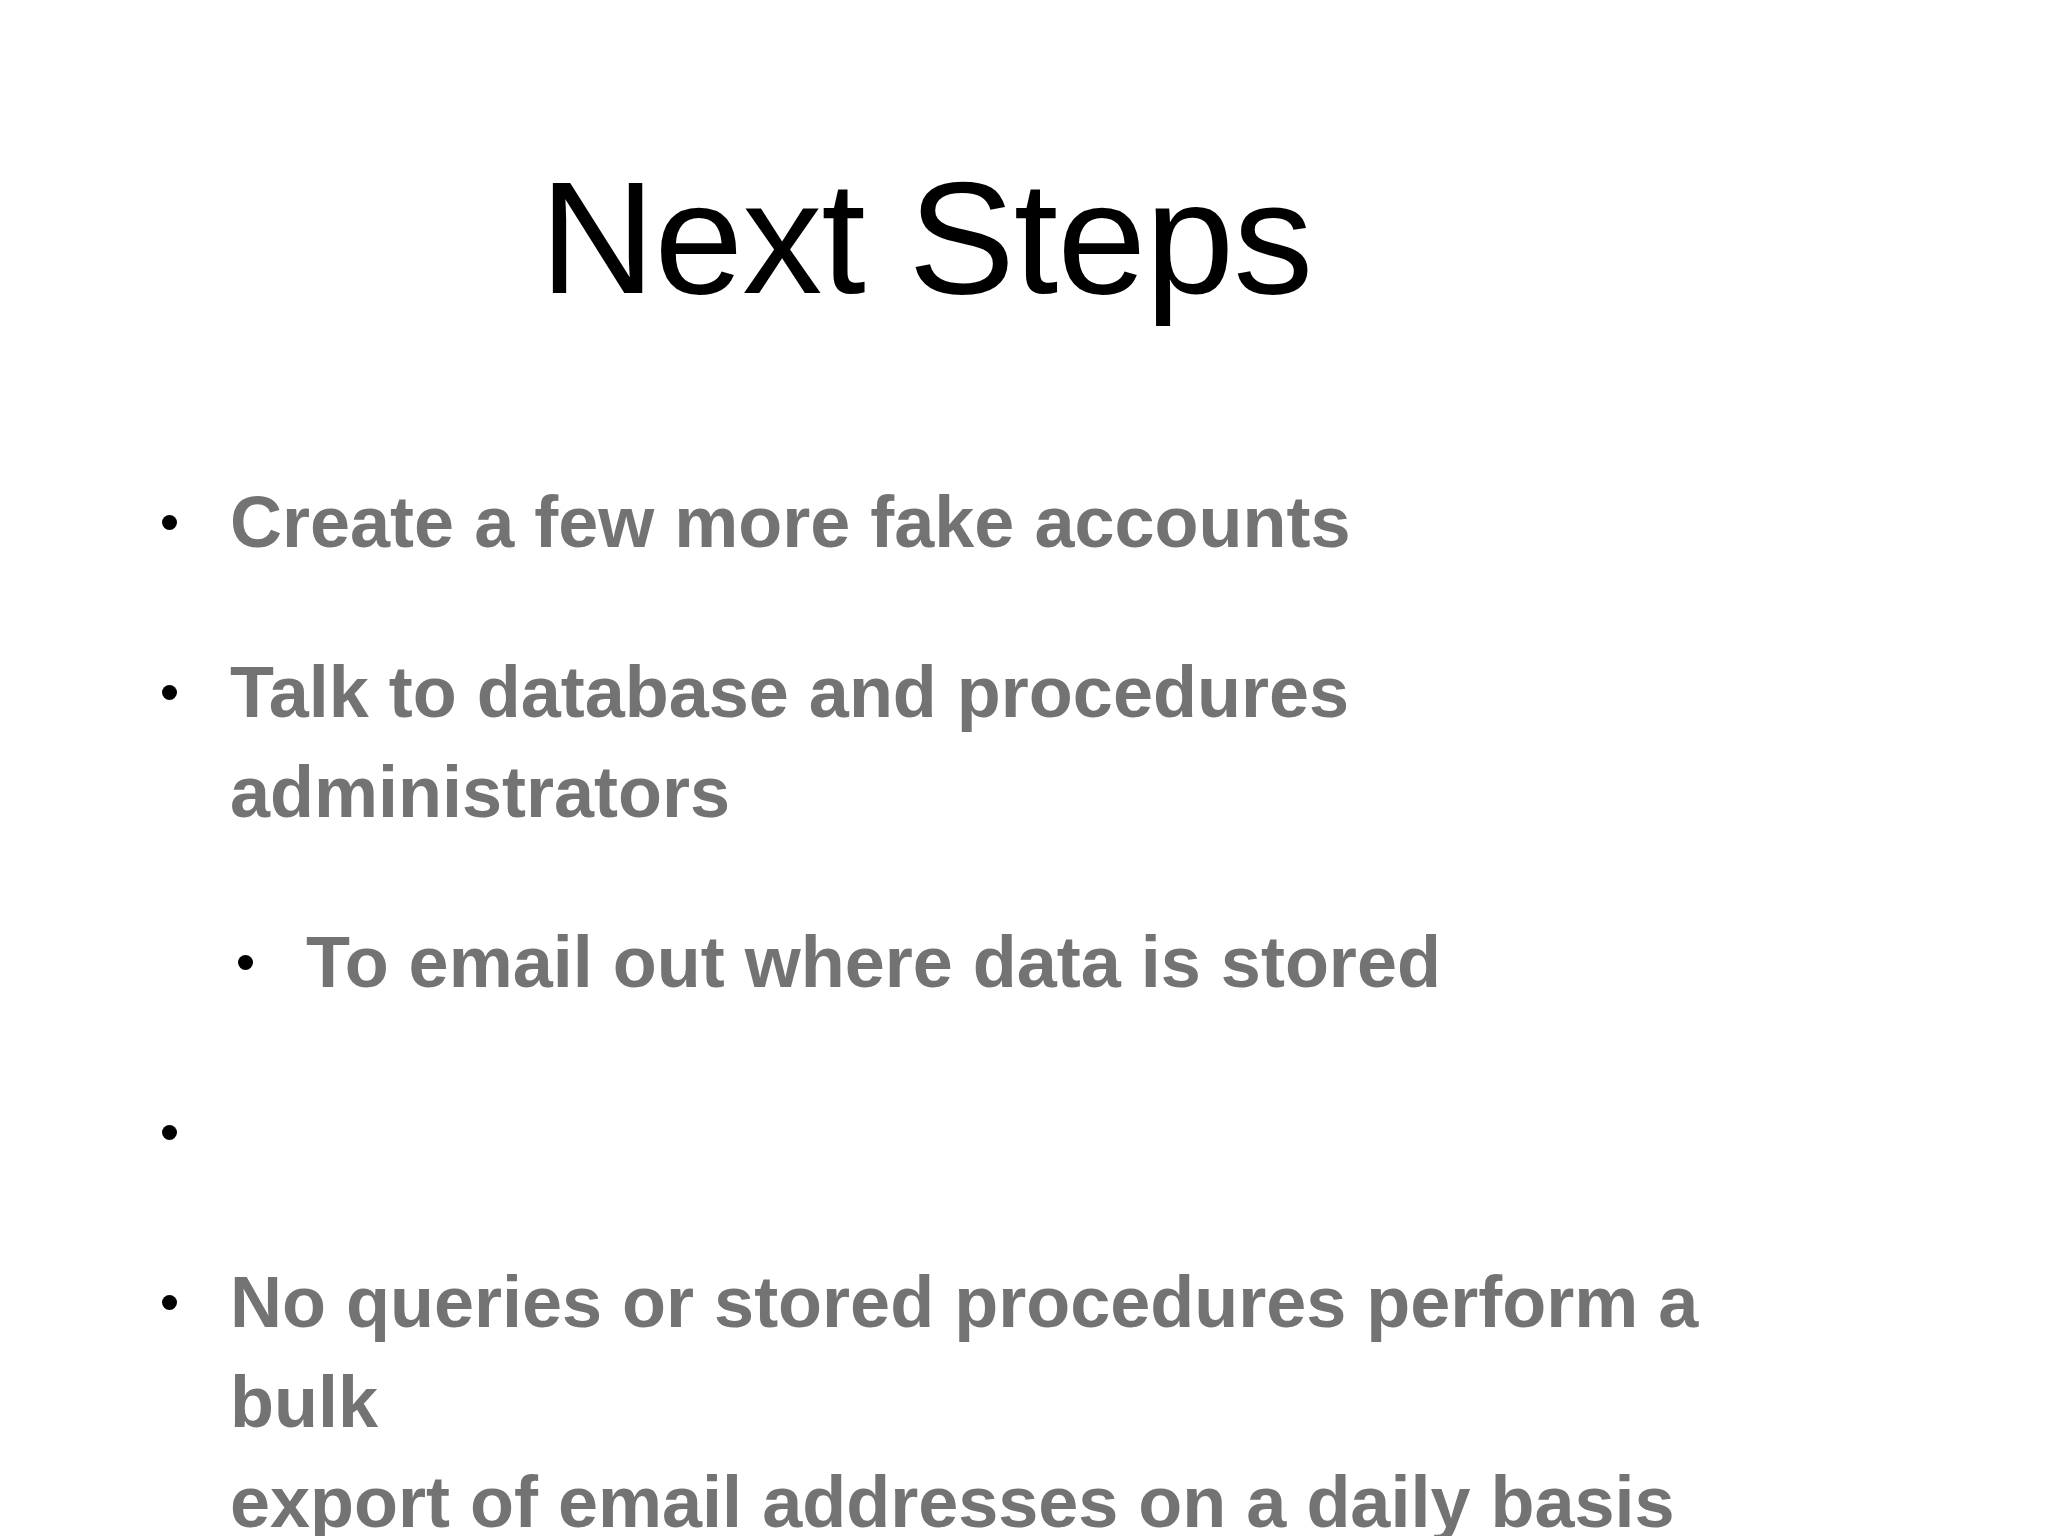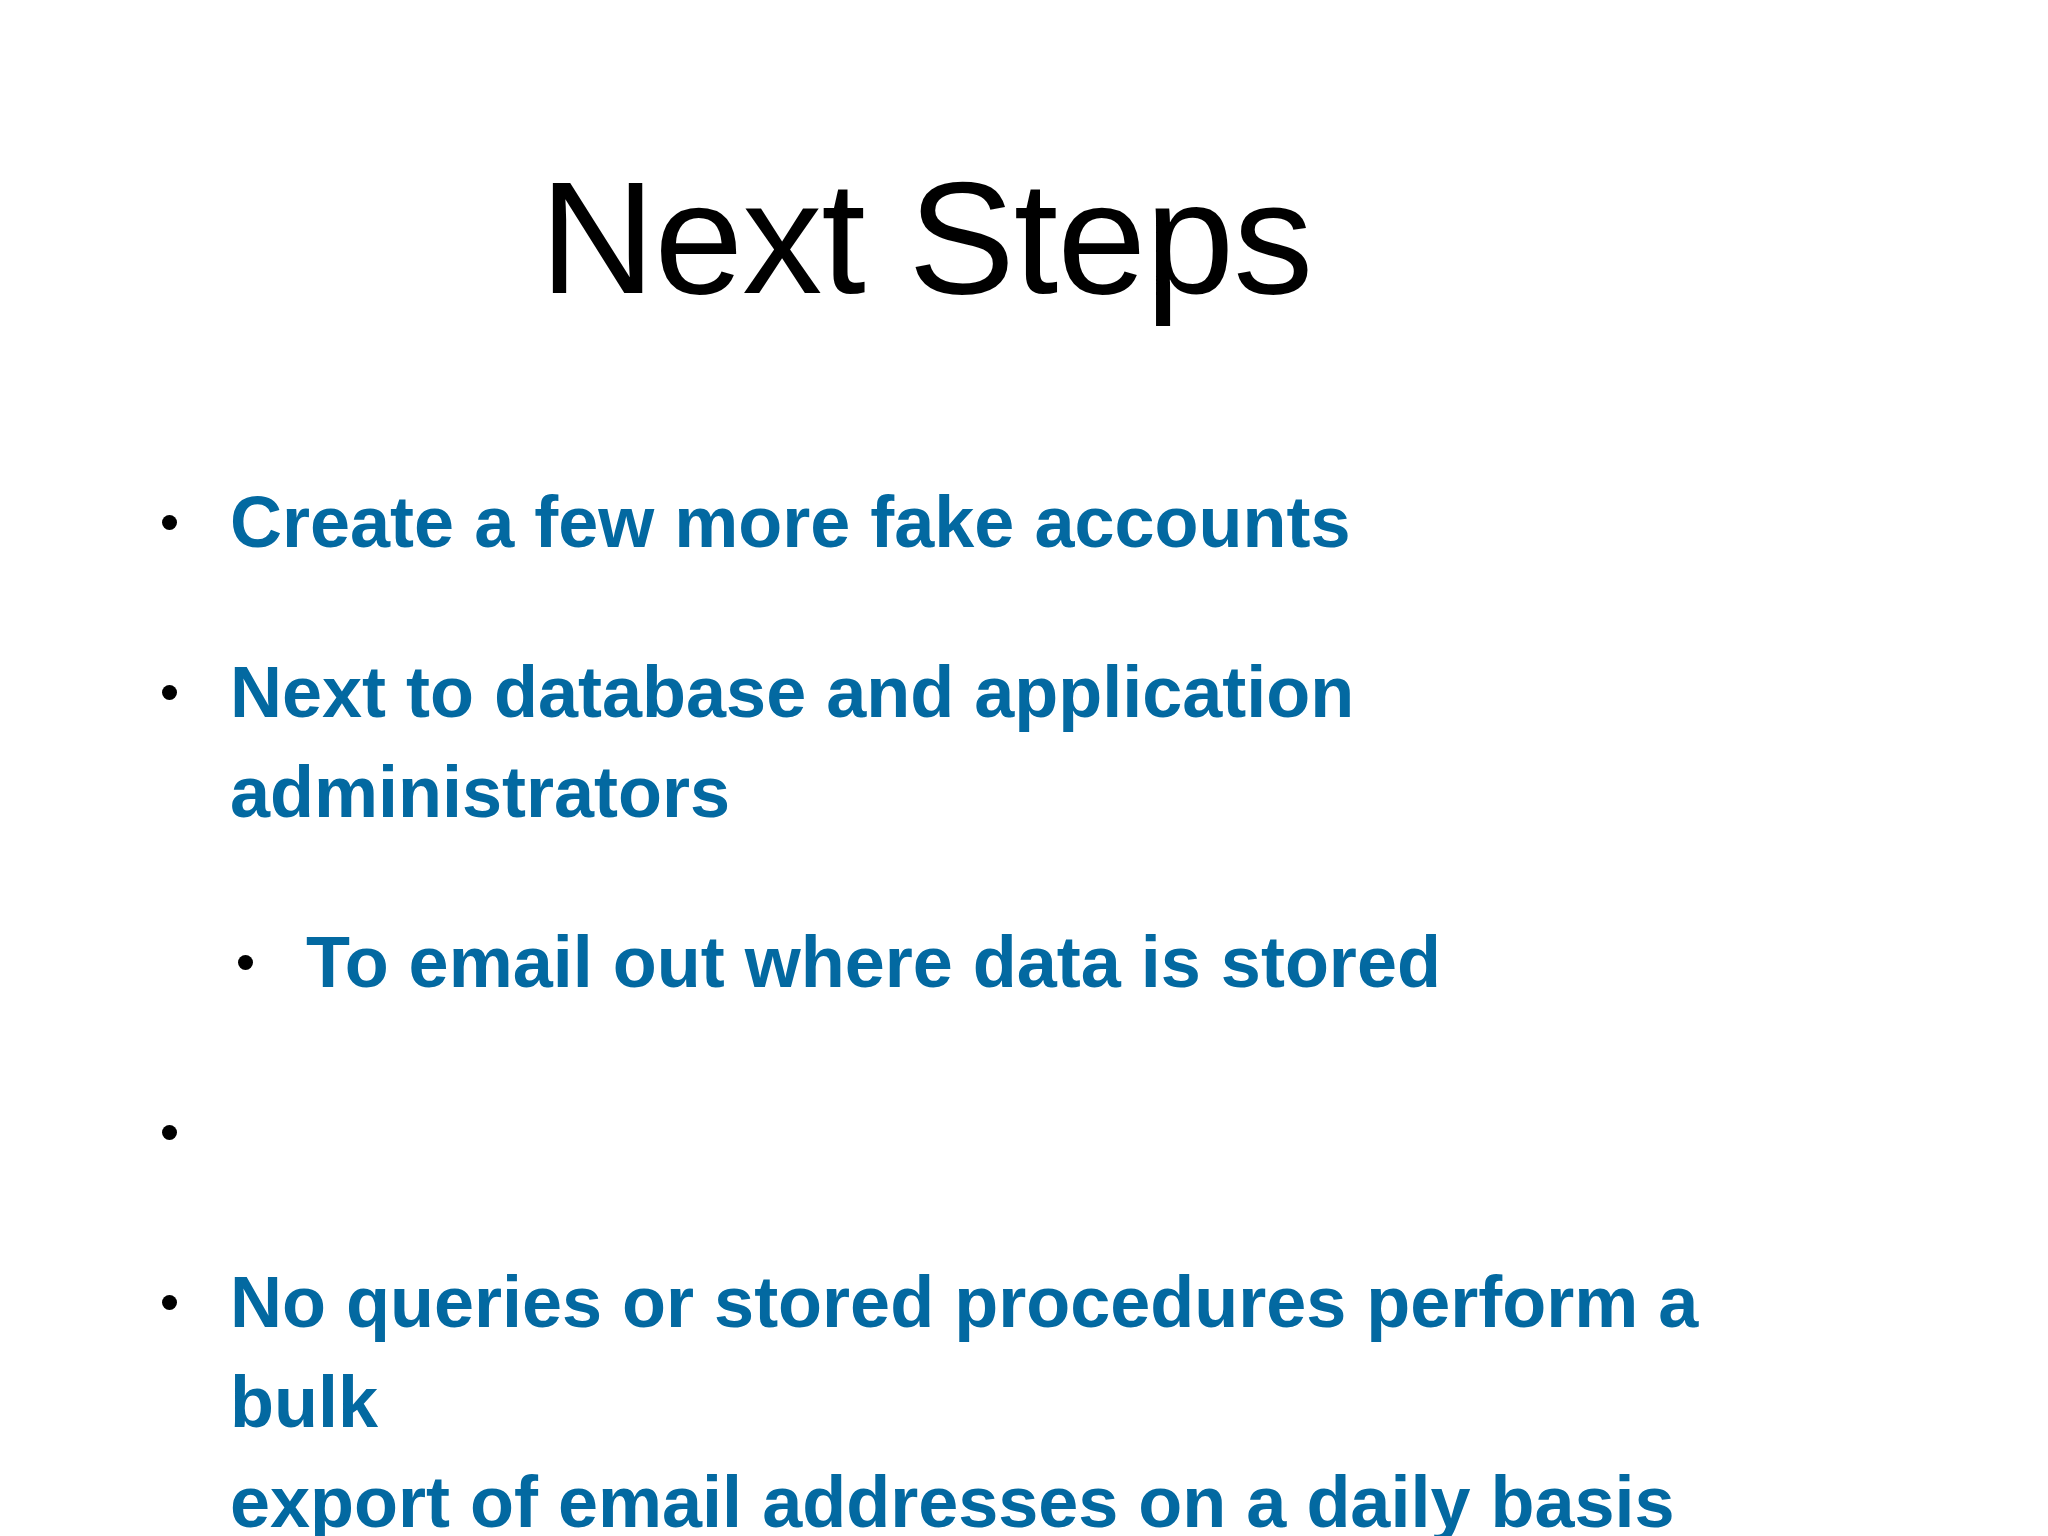--- a/index.html
+++ b/index.html
@@ -39,21 +39,21 @@
     left: 134px;
     right: 80px;
   }
   .bullet {
     display: flex;
     align-items: flex-start;
     margin-bottom: 70px;
     font-size: 72px;
     font-weight: bold;
     line-height: 100px;
-    color: #0369a1;
+    color: #737373;
   }
   .bullet .marker {
     flex: none;
     width: 96px;
     height: 100px;
     display: flex;
     align-items: center;
   }
   .bullet .dot {
     width: 15px;
@@ -82,21 +82,21 @@
       <span class="marker">
         <span class="dot"></span>
       </span>
       <span class="text">Create a few more fake accounts</span>
     </div>
 
     <div class="bullet level-1">
       <span class="marker">
         <span class="dot"></span>
       </span>
-      <span class="text">Next to database and application administrators</span>
+      <span class="text">Talk to database and procedures administrators</span>
     </div>
 
     <div class="bullet level-2">
       <span class="marker">
         <span class="dot"></span>
       </span>
       <span class="text">To email out where data is stored</span>
     </div>
 
     <div class="bullet level-1">

